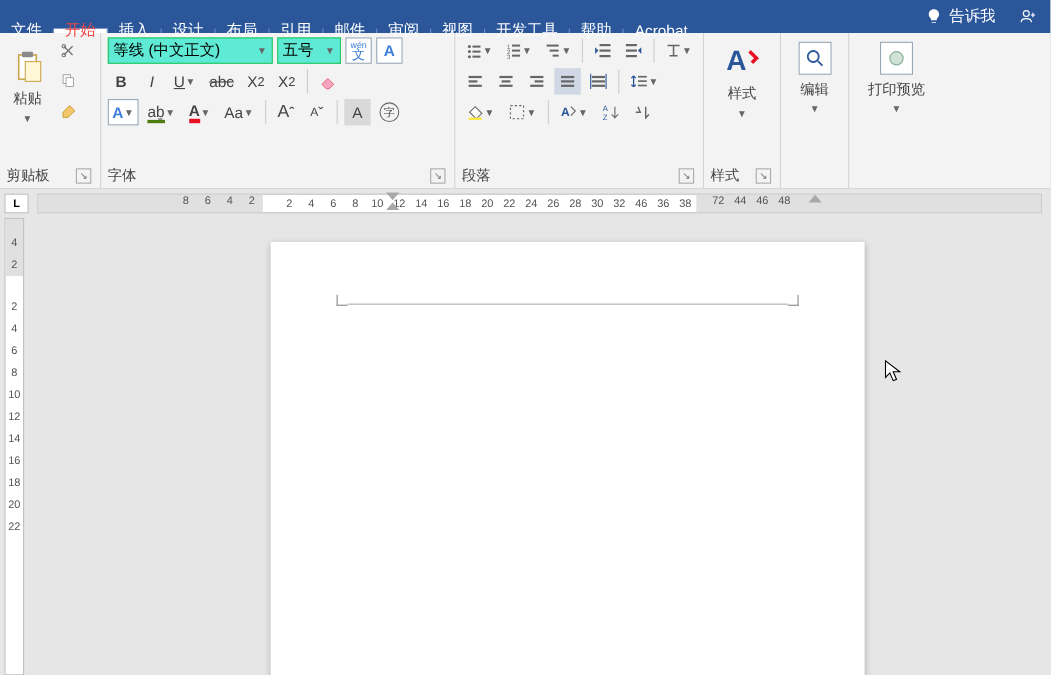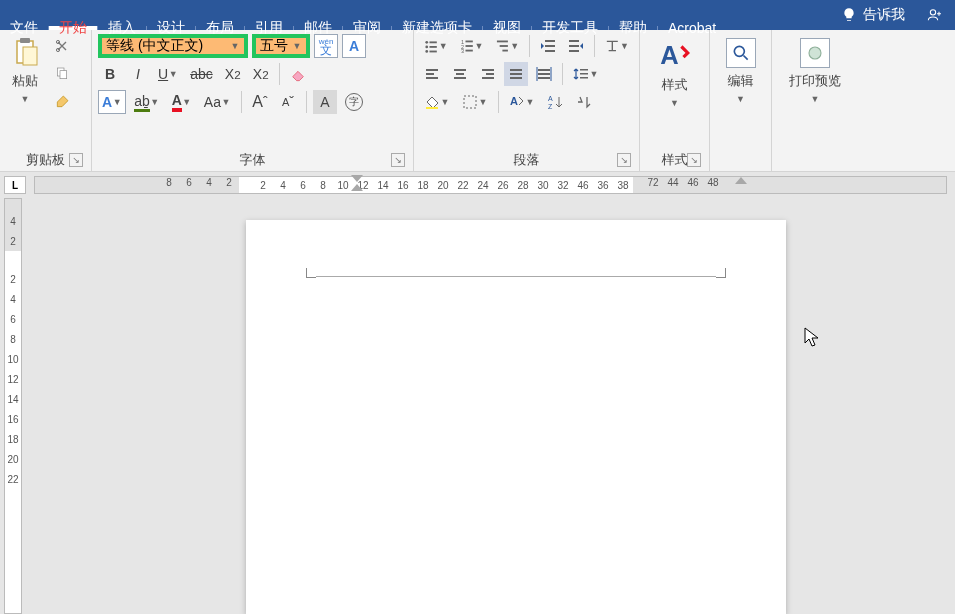--- a/index.html
+++ b/index.html
@@ -7,28 +7,28 @@
   
   .tabs { display: flex; background: #2b579a; height: 30px; align-items: stretch; color: #fff; font-size: 14px; }
   .tab { padding: 0 10px; display: flex; align-items: center; border-right: 1px solid #6d8cc0; cursor: pointer; margin-top: 26px; }
   .tab.active { background: #fff; color: #ef4444; }
   .tab.nobr { border-right: none; }
   .tell-me { display: flex; align-items: center; padding: 0 10px; gap: 6px; margin-left: auto; justify-content: space-between; }
   .share { padding: 0 12px; display:flex; align-items:center; }
 
   .ribbon { display: flex; background: #f3f3f3; border-bottom: 1px solid #d4d4d4; height: 142px; }
   .group { border-right: 1px solid #d4d4d4; padding: 4px 6px 2px 6px; display: flex; flex-direction: column; justify-content: space-between; position: relative; }
-  .group-label { font-size: 13px; color: #444; text-align: center; padding: 2px 0 0 0; position: relative; }
+  .group-label { font-size: 13px; color: #444; padding: 2px 0 0 0; position: relative; }
   .dialog-launcher { position: absolute; right: 2px; bottom: 2px; width: 14px; height: 14px; border: 1px solid #aaa; font-size: 9px; color: #777; display:flex; align-items:center; justify-content:center; }
   .rows { display: flex; flex-direction: column; gap: 4px; }
   .row { display: flex; align-items: center; gap: 4px; }
   .btn { min-width: 24px; height: 24px; display: inline-flex; align-items: center; justify-content: center; font-size: 14px; color: #444; cursor: pointer; padding: 0 3px; border: 1px solid transparent; }
   .btn.box { border: 1px solid #9aa7b7; background:#fff; }
   .dd { width: 10px; font-size: 9px; color: #666; display:inline-flex; align-items:center; justify-content:center; }
-  .sel { height: 24px; border: 4px solid #22c55e; background: #fdba74; display: flex; align-items: center; padding: 0 4px; font-size: 14px; }
+  .sel { height: 24px; border: 1px solid #22c55e; background: #5eead4; display: flex; align-items: center; padding: 0 4px; font-size: 14px; }
   
   .bigbtn { display:flex; flex-direction:column; align-items:center; justify-content:center; padding: 4px 8px; cursor:pointer; gap:4px; }
   .bigicon { width: 34px; height: 34px; display:flex; align-items:center; justify-content:center; }
   .biglabel { font-size: 13px; color:#444; text-align:center; }
 
   .workspace { position: relative; height: 442px; background: #e6e6e6; }
   .hruler { position:absolute; left: 34px; top:4px; right:8px; height: 18px; background: #fff; border:1px solid #bbb; display:flex; align-items:center; }
   .hruler .seg { font-size: 10px; color:#555; width: 20px; text-align:center; }
   .hruler .shade { background:#e0e0e0; height:100%; }
   .vruler { position:absolute; left:4px; top:26px; width: 18px; bottom: 0; background:#fff; border:1px solid #bbb; display:flex; flex-direction:column; }
@@ -53,21 +53,20 @@
 
 <div class="tabs">
   <div class="tab">文件</div>
   <div class="tab active">开始</div>
   <div class="tab">插入</div>
   <div class="tab">设计</div>
   <div class="tab">布局</div>
   <div class="tab">引用</div>
   <div class="tab">邮件</div>
   <div class="tab">审阅</div>
-  <div class="tab">新建选项卡</div>
   <div class="tab">视图</div>
   <div class="tab">开发工具</div>
   <div class="tab">帮助</div>
   <div class="tab nobr">Acrobat</div>
   <div class="tell-me">
     <svg class="icon-svg" viewBox="0 0 24 24">
         <path fill="#fff" d="M9 21h6v-1H9v1zm3-19C8 2 5 5 5 9c0 2.4 1.2 4.5 3 5.7V17h8v-2.3c1.8-1.2 3-3.3 3-5.7 0-4-3-7-7-7z"></path>
       </svg>
     <span>告诉我</span>
   </div>
@@ -76,21 +75,21 @@
         <circle cx="9" cy="8" r="4" fill="none" stroke="#fff" stroke-width="1.6"></circle>
         <path d="M2 20c0-3 3-5 7-5s7 2 7 5" fill="none" stroke="#fff" stroke-width="1.6"></path>
         <path d="M18 7v6M15 10h6" stroke="#fff" stroke-width="1.6"></path>
       </svg>
   </div>
 </div>
 
 <div class="ribbon">
 
   <div class="group" style="width:92px">
-    <div class="row" style="gap:6px; align-items:flex-start">
+    <div class="row" style="gap:6px; align-items:flex-end">
       <div class="bigbtn" style="padding:0 2px">
         <div class="bigicon">
             <svg viewBox="0 0 32 32" width="32" height="32">
               <rect x="8" y="6" width="16" height="22" fill="#fff" stroke="#c9a94f" stroke-width="1.5"></rect>
               <rect x="11" y="3" width="10" height="5" rx="1" fill="#8a8a8a"></rect>
               <rect x="14" y="12" width="14" height="18" fill="#fff7d6" stroke="#c9a94f"></rect>
             </svg>
           </div>
         <div class="biglabel"><span>粘贴</span><br><span class="dd">▼</span></div>
       </div>

